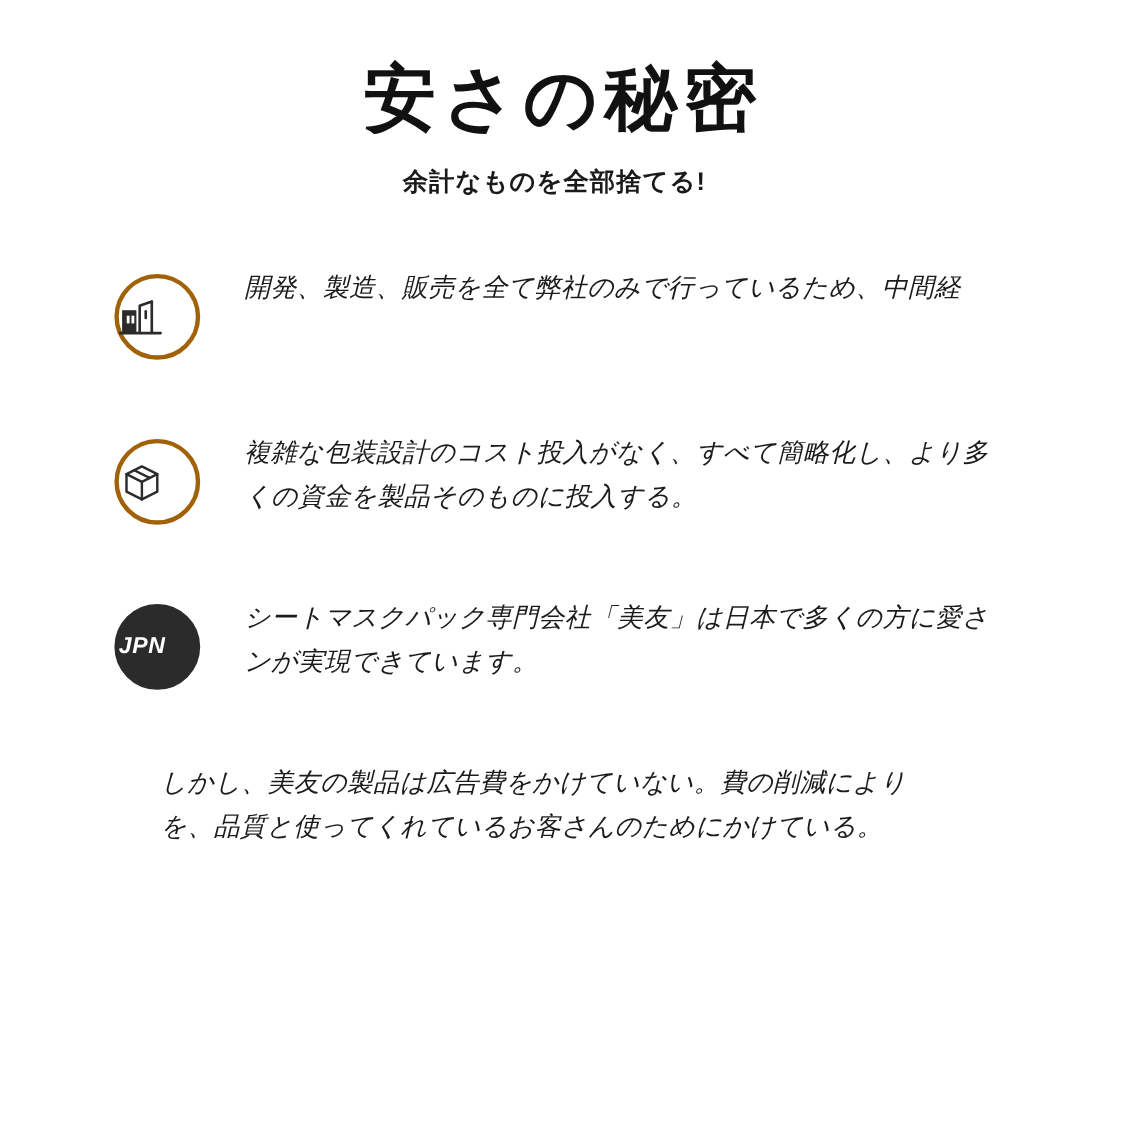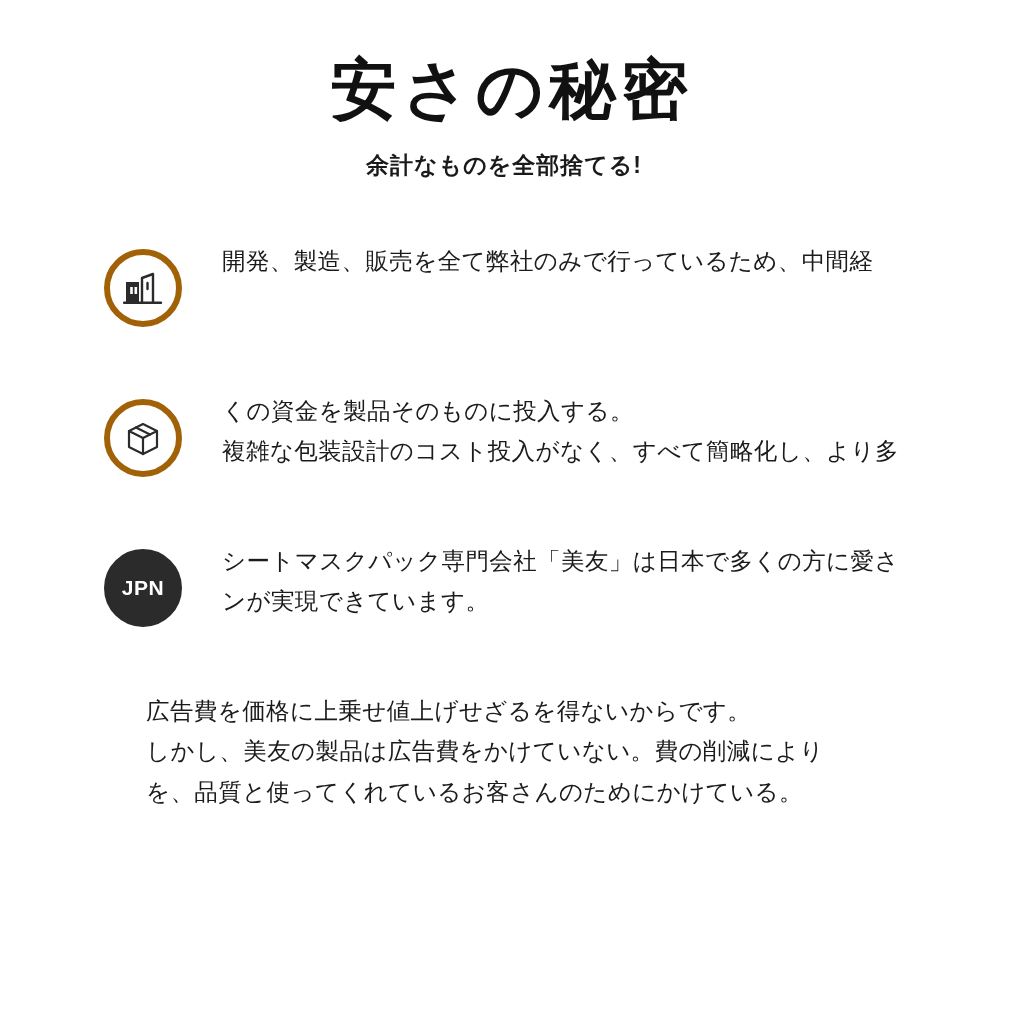--- a/index.html
+++ b/index.html
@@ -41,20 +41,21 @@
     font-weight: bold;
     letter-spacing: 1px;
     color: #1a1a1a;
   }
 
   
   .features {
     margin-top: 58px;
     padding: 0 46px 0 100px;
     box-sizing: border-box;
+    font-style: italic;
   }
   .feature-row {
     display: flex;
     align-items: flex-start;
     margin-bottom: 58px;
   }
   .feature-row:last-child {
     margin-bottom: 0;
   }
 
@@ -65,24 +66,23 @@
     display: flex;
     align-items: center;
     justify-content: center;
     margin-top: 6px;
   }
 
   .icon-circle {
     width: 78px;
     height: 78px;
     border-radius: 50%;
-    border: 6px solid #a16207;
+    border: 4px solid #a16207;
     display: flex;
     align-items: center;
-    justify-content: center;
     box-sizing: border-box;
   }
   .icon-circle.filled {
     background: #2b2b2b;
     border-color: #2b2b2b;
   }
   .icon-circle.filled .jpn-text {
     color: #ffffff;
     font-size: 21px;
     font-weight: bold;
@@ -143,39 +143,38 @@
         <div class="icon-circle">
           <svg width="42" height="40" viewBox="0 0 42 40" fill="none" stroke="#2b2b2b" stroke-width="2.2" stroke-linejoin="round" stroke-linecap="round">
             <path d="M7 13 L21 6 L35 13 L21 20 Z"></path>
             <path d="M7 13 V29 L21 36 V20"></path>
             <path d="M35 13 V29 L21 36"></path>
             <path d="M14 9.5 L28 16.5"></path>
           </svg>
         </div>
       </div>
       <div class="feature-text">
+        <span class="line">複雑な包装設計のコスト投入がなく、すべて簡略化し、より多</span>
         <span class="line">くの資金を製品そのものに投入する。</span>
-        <span class="line">複雑な包装設計のコスト投入がなく、すべて簡略化し、より多</span>
       </div>
     </div>
 
     <div class="feature-row">
       <div class="icon-wrap">
         <div class="icon-circle filled">
           <span class="jpn-text">JPN</span>
         </div>
       </div>
       <div class="feature-text">
         <span class="line">シートマスクパック専門会社「美友」は日本で多くの方に愛さ</span>
         <span class="line">ンが実現できています。</span>
       </div>
     </div>
 
     <div class="feature-row indented">
       <div class="feature-text">
-        <span class="line">広告費を価格に上乗せ値上げせざるを得ないからです。</span>
         <span class="line">しかし、美友の製品は広告費をかけていない。費の削減により</span>
         <span class="line">を、品質と使ってくれているお客さんのためにかけている。</span>
       </div>
     </div>
 
   </div>
 </div>
 
 </body></html>

